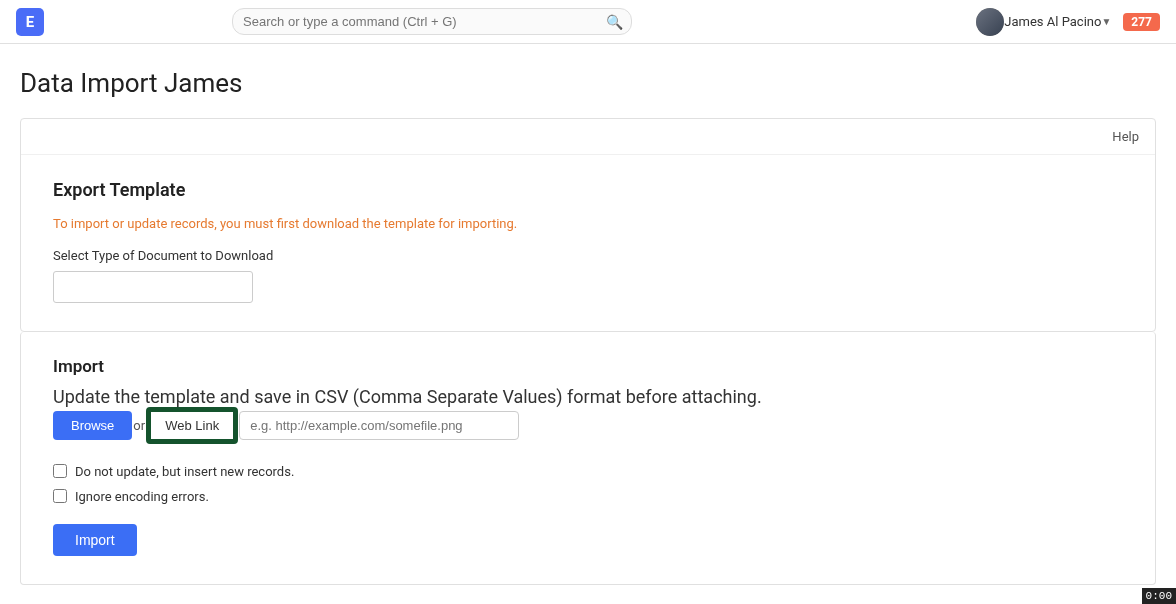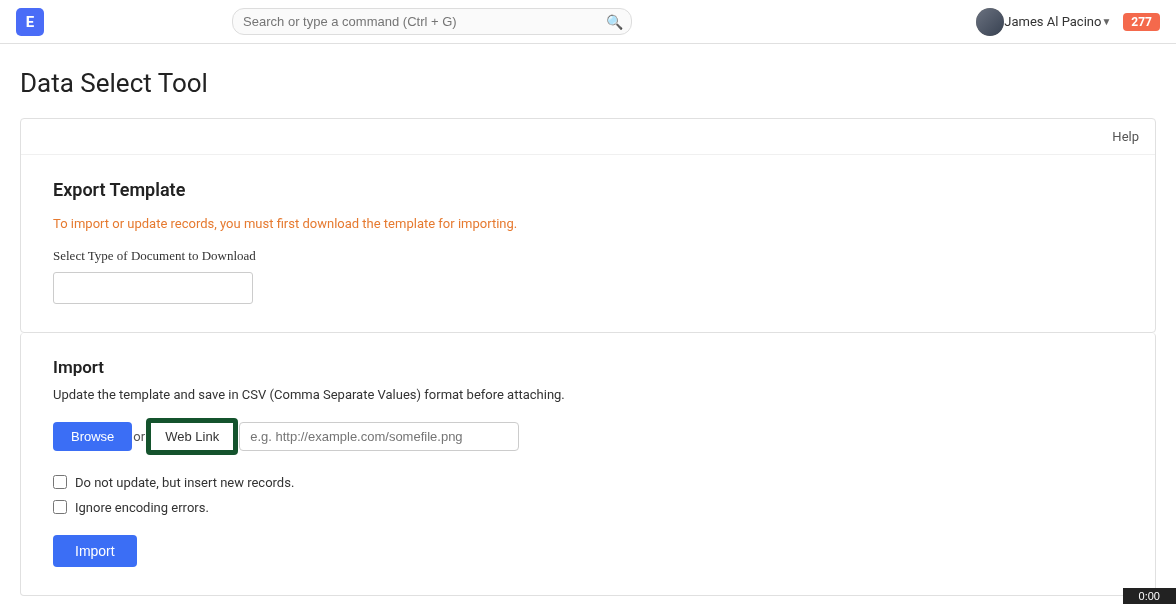--- a/index.html
+++ b/index.html
@@ -120,21 +120,20 @@
       color: #e67a30;
       margin-bottom: 14px;
       line-height: 1.5;
     }
 
     .form-label {
       font-size: 13px;
       color: #333;
       margin-bottom: 8px;
       display: block;
-      font-family: Liberation Serif, serif;
     }
 
     .select-input {
       width: 200px;
       height: 32px;
       border: 1px solid #ccc;
       border-radius: 3px;
       background: #fff;
       padding: 0 8px;
       font-size: 13px;
@@ -144,21 +143,21 @@
     }
 
     
     .import-card-body {
       padding: 24px 32px 28px 32px;
     }
     .import-section-title {
       font-size: 17px; font-weight: 600; color: #222; margin-bottom: 10px;
     }
     .import-desc {
-      font-size: 13px; color: #333; margin-bottom: 16px;
+      font-size: 18px; color: #333; 
     }
 
     .file-row {
       display: flex; align-items: center; gap: 1px; margin-bottom: 20px;
     }
     .browse-btn {
       background: #3b6ef5;
       color: #fff;
       border: none;
       border-radius: 4px;
@@ -213,22 +212,22 @@
       font-size: 14px;
       font-weight: 500;
       cursor: pointer;
       margin-top: 10px;
     }
 
     
     .bottom-bar {
       position: fixed; bottom: 0; right: 0;
       background: #222; color: #fff; font-size: 11px;
-      padding: 2px 16px;
-      font-family: Liberation Sans, sans-serif;
+      padding: 2px 4px;
+      font-family: Liberation Mono, monospace;
     }
   </style>
 </head>
 <body>
 
 <div class="topbar">
   <div class="topbar-logo">
     <span>E</span>
   </div>
   <div class="topbar-search">
@@ -241,21 +240,21 @@
         <div class="avatar-img"></div>
       </div>
       <span class="user-name">James Al Pacino</span>
       <span class="dropdown-arrow">▼</span>
     </div>
     <div class="notif-badge">277</div>
   </div>
 </div>
 
 <div class="page-container">
-  <h1 class="page-title">Data Select Tool</h1>
+  <h1 class="page-title">Data Import James</h1>
 
   <div class="card">
     <div class="card-header-row">
       <a class="help-link">Help</a>
     </div>
     <div class="card-body">
       <div class="section-title">Export Template</div>
       <div class="section-desc">To import or update records, you must first download the template for importing.</div>
       <label class="form-label">
         <span>Select Type of Document to Download</span>

